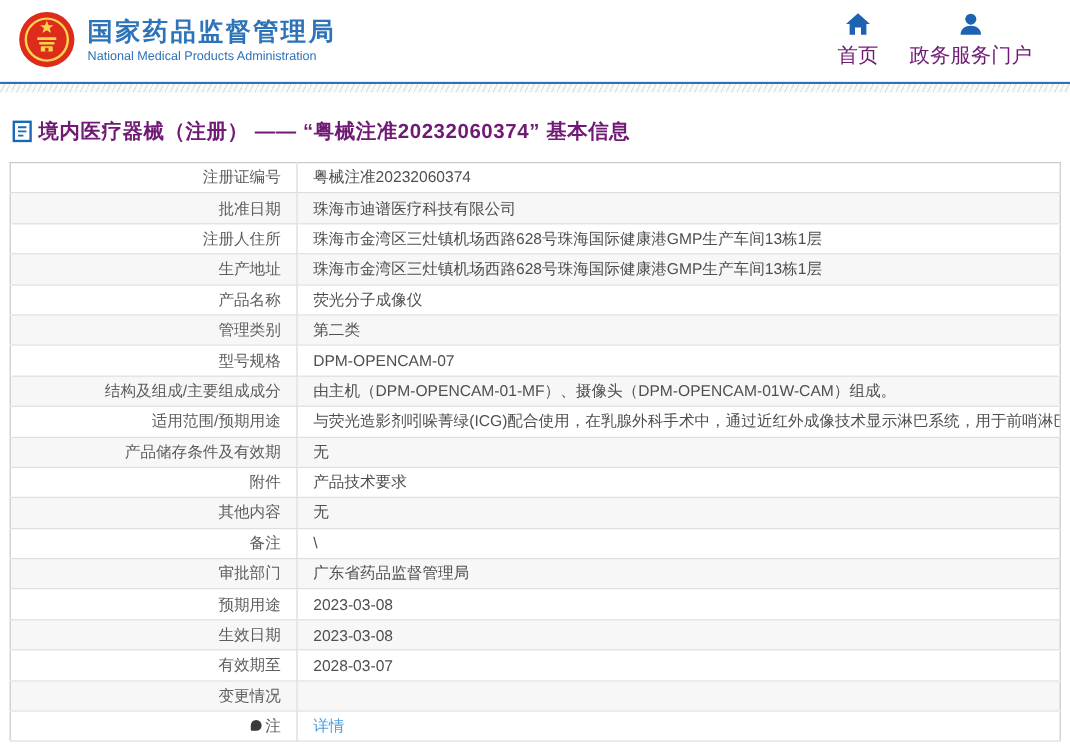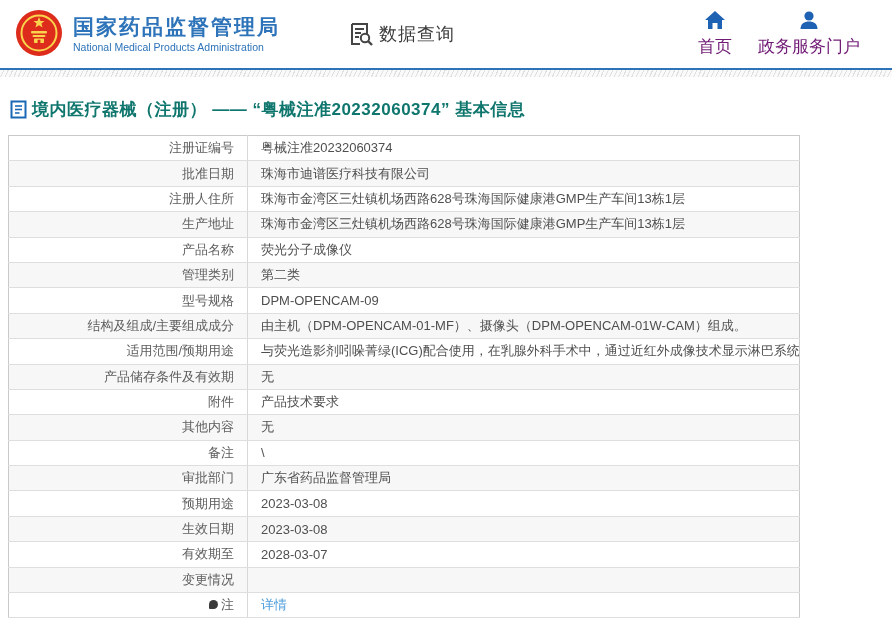--- a/index.html
+++ b/index.html
@@ -48,28 +48,28 @@
       115deg,
       #fafafa 0px, #fafafa 3px,
       #e0e0e0 3px, #e0e0e0 4px
     );
   }
 
   
   .page-title {
     display: flex; align-items: center; gap: 5px;
     padding: 21px 0 14px 10px;
-    color: #0f766e; font-size: 17px; font-weight: 600;
+    color: #701a75; font-size: 17px; font-weight: 600;
     letter-spacing: 0.5px;
   }
 
   
   .table-wrap { padding: 0 8px; }
   table {
-    width: 792px;
+    width: 876px;
     border-collapse: collapse;
     border: 1px solid #c9c9c9;
     table-layout: fixed;
   }
   tr { height: 25.4px; }
   tr:nth-child(even) { background: #f7f7f7; }
   tr:nth-child(odd)  { background: #ffffff; }
   th, td {
     border-bottom: 1px solid #dedede;
     font-size: 13px;
@@ -121,32 +121,20 @@
         <rect x="18.5" y="26" width="13" height="2" rx="1" fill="#f9d44c"></rect>
         <rect x="20" y="29.5" width="10" height="4.5" rx="0.8" fill="#f9d44c"></rect>
         <rect x="23.6" y="30.8" width="2.8" height="3.2" fill="#dd2b1c"></rect>
       </svg>
       <div class="brand-text">
         <div class="brand-title">国家药品监督管理局</div>
         <div class="brand-subtitle">National Medical Products Administration</div>
       </div>
     </div>
 
-    <div class="section-label">
-      <svg width="26" height="26" viewBox="0 0 26 26">
-        <path d="M4 3 h15 v10" fill="none" stroke="#454545" stroke-width="2"></path>
-        <path d="M4 3 v20 h8" fill="none" stroke="#454545" stroke-width="2"></path>
-        <line x1="7" y1="8" x2="16" y2="8" stroke="#454545" stroke-width="2"></line>
-        <line x1="7" y1="12" x2="13" y2="12" stroke="#454545" stroke-width="2"></line>
-        <line x1="7" y1="16" x2="11" y2="16" stroke="#454545" stroke-width="2"></line>
-        <circle cx="17" cy="17" r="4.2" fill="none" stroke="#454545" stroke-width="2"></circle>
-        <line x1="20" y1="20" x2="24" y2="24" stroke="#454545" stroke-width="2.4"></line>
-      </svg>
-      <span class="dq-text">数据查询</span>
-    </div>
 
     <nav>
       <a class="nav-item">
         <svg width="22" height="20" viewBox="0 0 22 20">
           <path d="M11 1 L21 10 H18 V19 H13.5 V13 H8.5 V19 H4 V10 H1 Z" fill="#1e62b4"></path>
         </svg>
         <span class="nav-label">首页</span>
       </a>
       <a class="nav-item">
         <svg width="22" height="20" viewBox="0 0 22 20">
@@ -200,21 +188,21 @@
     <td class="value-cell">荧光分子成像仪</td>
   </tr>
 
   <tr>
     <th class="label-cell"><span>管理类别</span></th>
     <td class="value-cell">第二类</td>
   </tr>
 
   <tr>
     <th class="label-cell"><span>型号规格</span></th>
-    <td class="value-cell">DPM-OPENCAM-09</td>
+    <td class="value-cell">DPM-OPENCAM-07</td>
   </tr>
 
   <tr>
     <th class="label-cell"><span>结构及组成/主要组成成分</span></th>
     <td class="value-cell">由主机（DPM-OPENCAM-01-MF）、摄像头（DPM-OPENCAM-01W-CAM）组成。</td>
   </tr>
 
   <tr>
     <th class="label-cell"><span>适用范围/预期用途</span></th>
     <td class="value-cell">与荧光造影剂吲哚菁绿(ICG)配合使用，在乳腺外科手术中，通过近红外成像技术显示淋巴系统，用于前哨淋巴结活检定位观察。</td>

